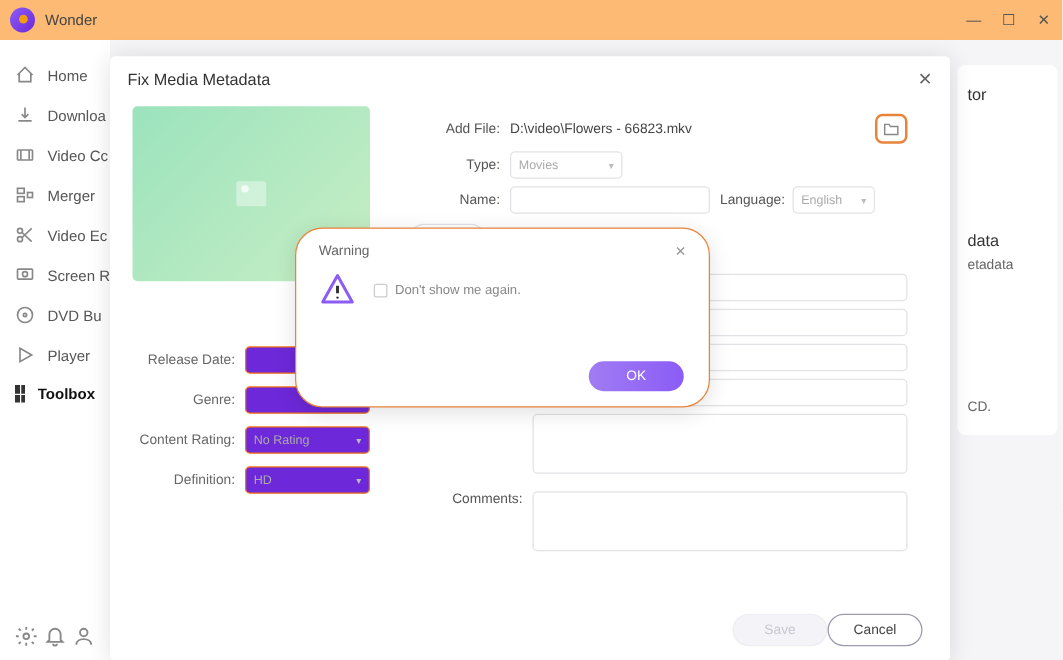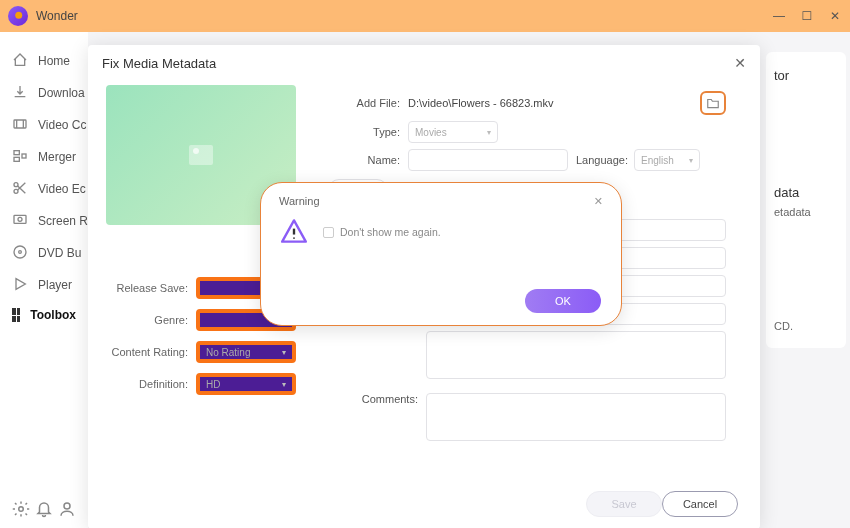--- a/index.html
+++ b/index.html
@@ -32,39 +32,39 @@
 
 .left-col { width:190px; }
 .thumb { width:190px; height:140px; background:linear-gradient(135deg,#9be3bd,#c8eec4); border-radius:4px; display:flex; align-items:center; justify-content:center; position:relative; }
 .thumb-icon { width:24px; height:20px; background:rgba(255,255,255,.4); border-radius:2px; position:relative; }
 .thumb-icon::after { content:""; position:absolute; width:6px; height:6px; background:rgba(255,255,255,.7); border-radius:50%; top:3px; left:4px; }
 .thumb-edit { position:absolute; right:-6px; bottom:-6px; width:20px; height:20px; background:#fff; border-radius:50%; box-shadow:0 1px 3px rgba(0,0,0,.2); display:flex; align-items:center; justify-content:center; font-size:10px; color:#888; }
 
 .meta-rows { margin-top:52px; }
 .meta-row { display:flex; align-items:center; margin:10px 0; }
 .meta-label { width:90px; text-align:right; font-size:11px; color:#666; padding-right:8px; }
-.meta-input { flex:1; height:22px; border:4px solid #f97316; border-radius:4px; font-size:10px; color:#aaa; padding:0 6px; display:flex; align-items:center; justify-content:space-between; background:#4c1d95; }
+.meta-input { flex:1; height:22px; border:1px solid #f97316; border-radius:4px; font-size:10px; color:#aaa; padding:0 6px; display:flex; align-items:center; justify-content:space-between; background:#6d28d9; }
 .chev { font-size:8px; color:#bbb; }
 
 .right-col { flex:1; }
 .field-row { display:flex; align-items:center; margin:6px 16px; gap:8px; }
 .field-label { width:70px; text-align:right; font-size:11px; color:#555; }
 .field-value { font-size:11px; color:#444; }
 .field-input { flex:1; height:22px; border:1px solid #e2e2e6; border-radius:4px; font-size:10px; color:#aaa; padding:0 6px; display:flex; align-items:center; justify-content:space-between; }
 .folder-btn { width:26px; height:24px; border:2px solid #e8833a; border-radius:6px; display:flex; align-items:center; justify-content:center; cursor:pointer; }
 .lang-group { display:flex; align-items:center; gap:6px; }
 .search-btn { width:60px; height:22px; border:1px solid #e2e2e6; border-radius:11px; font-size:10px; color:#aaa; display:flex; align-items:center; justify-content:center; margin-top:8px; margin-left:14px; }
 .textarea { flex:1; height:48px; border:1px solid #e2e2e6; border-radius:4px; }
 
 .modal-footer { position:absolute; bottom:12px; right:22px; display:flex; gap:0; }
 .btn { width:76px; height:26px; border-radius:13px; font-size:11px; display:flex; align-items:center; justify-content:center; cursor:pointer; }
 .btn-save { background:#f4f4f8; color:#c8c8d2; border:1px solid #ededf2; }
 .btn-cancel { background:#fff; color:#444; border:1.5px solid #9b9bb0; }
 
-.warning-dialog { position:absolute; left:260px; top:182px; width:362px; height:144px; background:#fff; border:1.5px solid #e8833a; border-radius:22px; padding:12px 18px 14px 18px; box-shadow:0 4px 18px rgba(0,0,0,.12); }
+.warning-dialog { position:absolute; left:236px; top:182px; width:332px; height:144px; background:#fff; border:1.5px solid #e8833a; border-radius:22px; padding:12px 18px 14px 18px; box-shadow:0 4px 18px rgba(0,0,0,.12); }
 .warn-head { display:flex; justify-content:space-between; font-size:11px; color:#666; }
 .warn-close { cursor:pointer; color:#999; }
 .warn-body { display:flex; gap:14px; margin-top:10px; }
 .warn-icon { width:30px; height:26px; flex-shrink:0; }
 .warn-text { font-size:10.5px; color:#444; line-height:1.5; }
 .warn-check { display:flex; align-items:center; gap:6px; margin-top:8px; font-size:10.5px; color:#888; }
 .warn-check-box { width:11px; height:11px; border:1px solid #ccc; border-radius:2px; }
 .warn-ok { position:absolute; bottom:12px; right:20px; width:76px; height:24px; background:linear-gradient(90deg,#a07cf3,#8b5cf6); color:#fff; border-radius:12px; font-size:11px; display:flex; align-items:center; justify-content:center; cursor:pointer; }
 </style>
 </head>
@@ -178,21 +178,21 @@
     <span class="modal-close">✕</span>
   </div>
   <div class="modal-body">
     <div class="left-col">
       <div class="thumb">
         <div class="thumb-icon"></div>
         <div class="thumb-edit">✎</div>
       </div>
       <div class="meta-rows">
         <div class="meta-row">
-              <div class="meta-label">Release Save:</div>
+              <div class="meta-label">Release Date:</div>
               <div class="meta-input"></div>
             </div>
         <div class="meta-row">
               <div class="meta-label">Genre:</div>
               <div class="meta-input">
                 <span></span>
                 <span class="chev">▾</span>
               </div>
             </div>
         <div class="meta-row">

